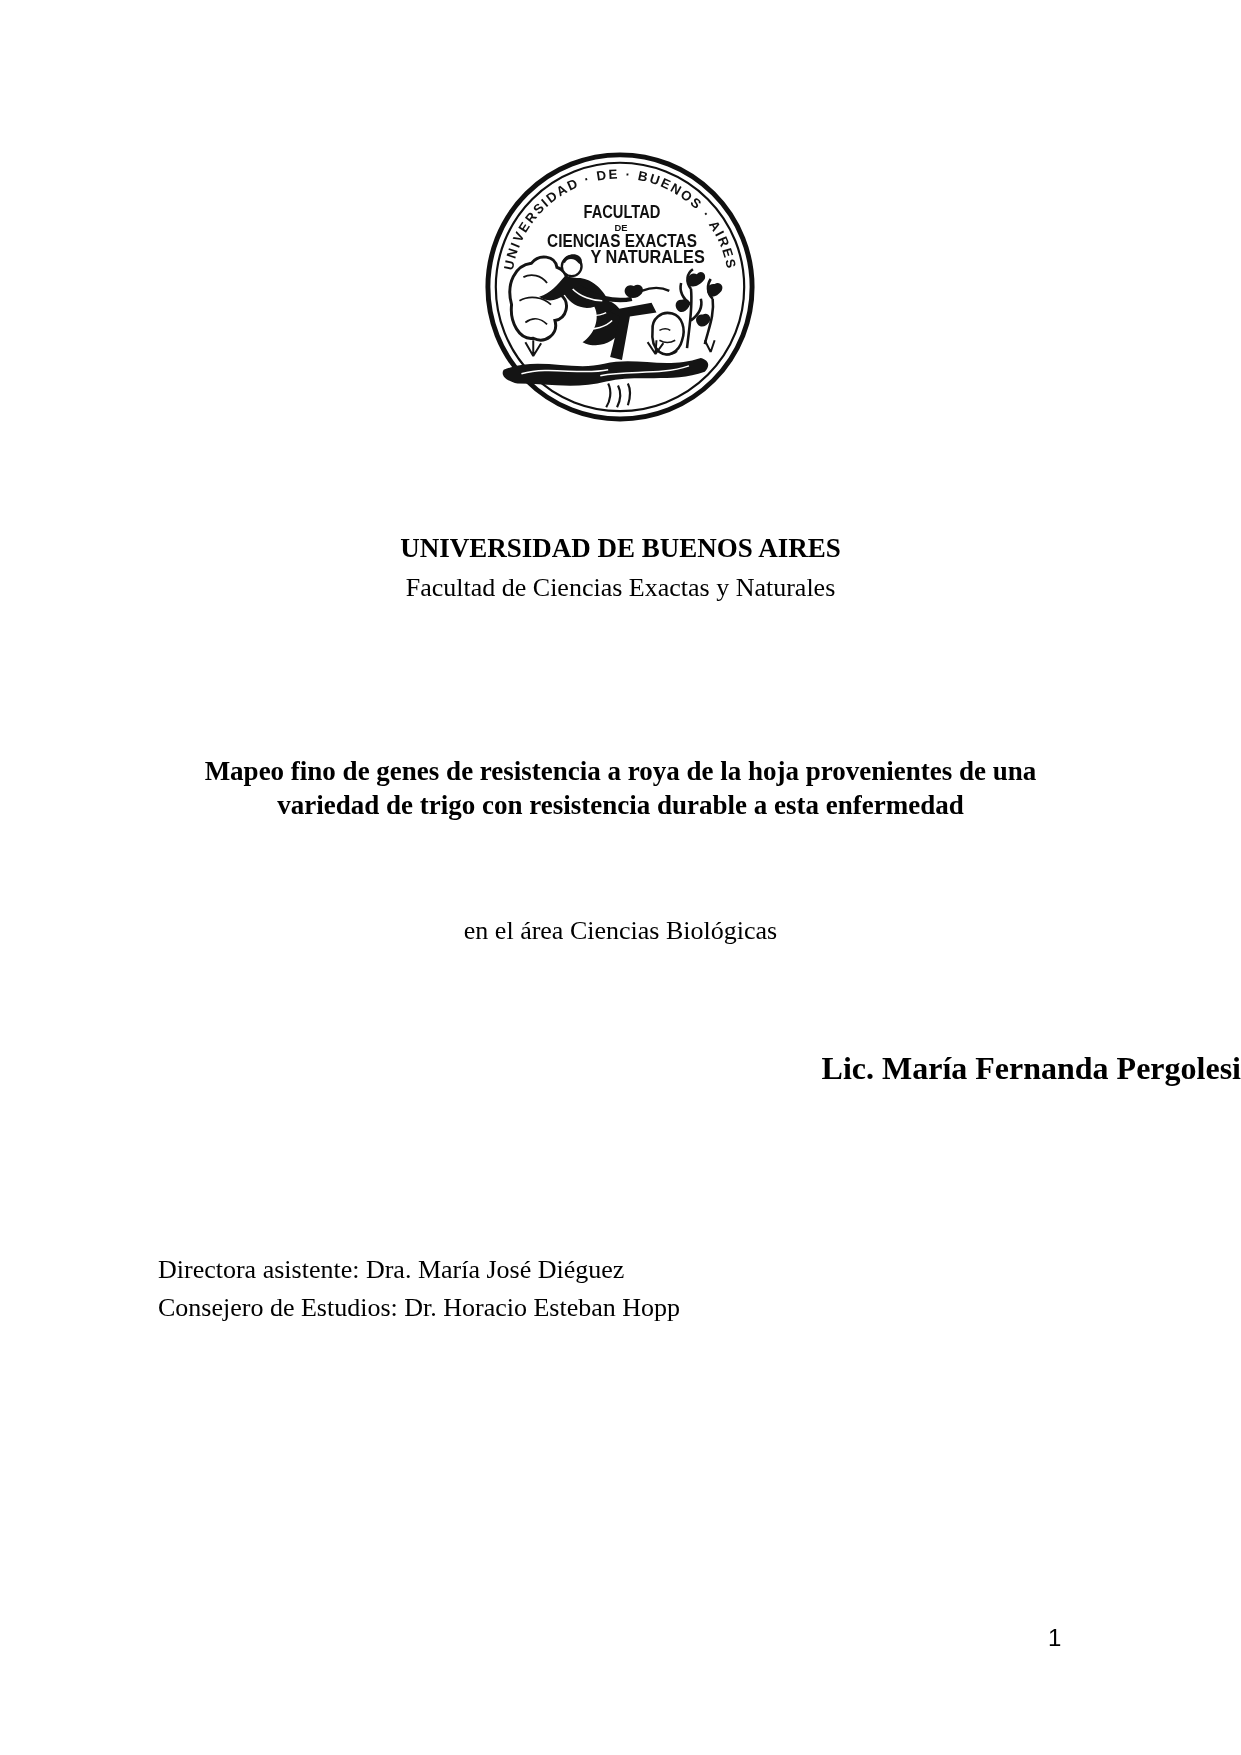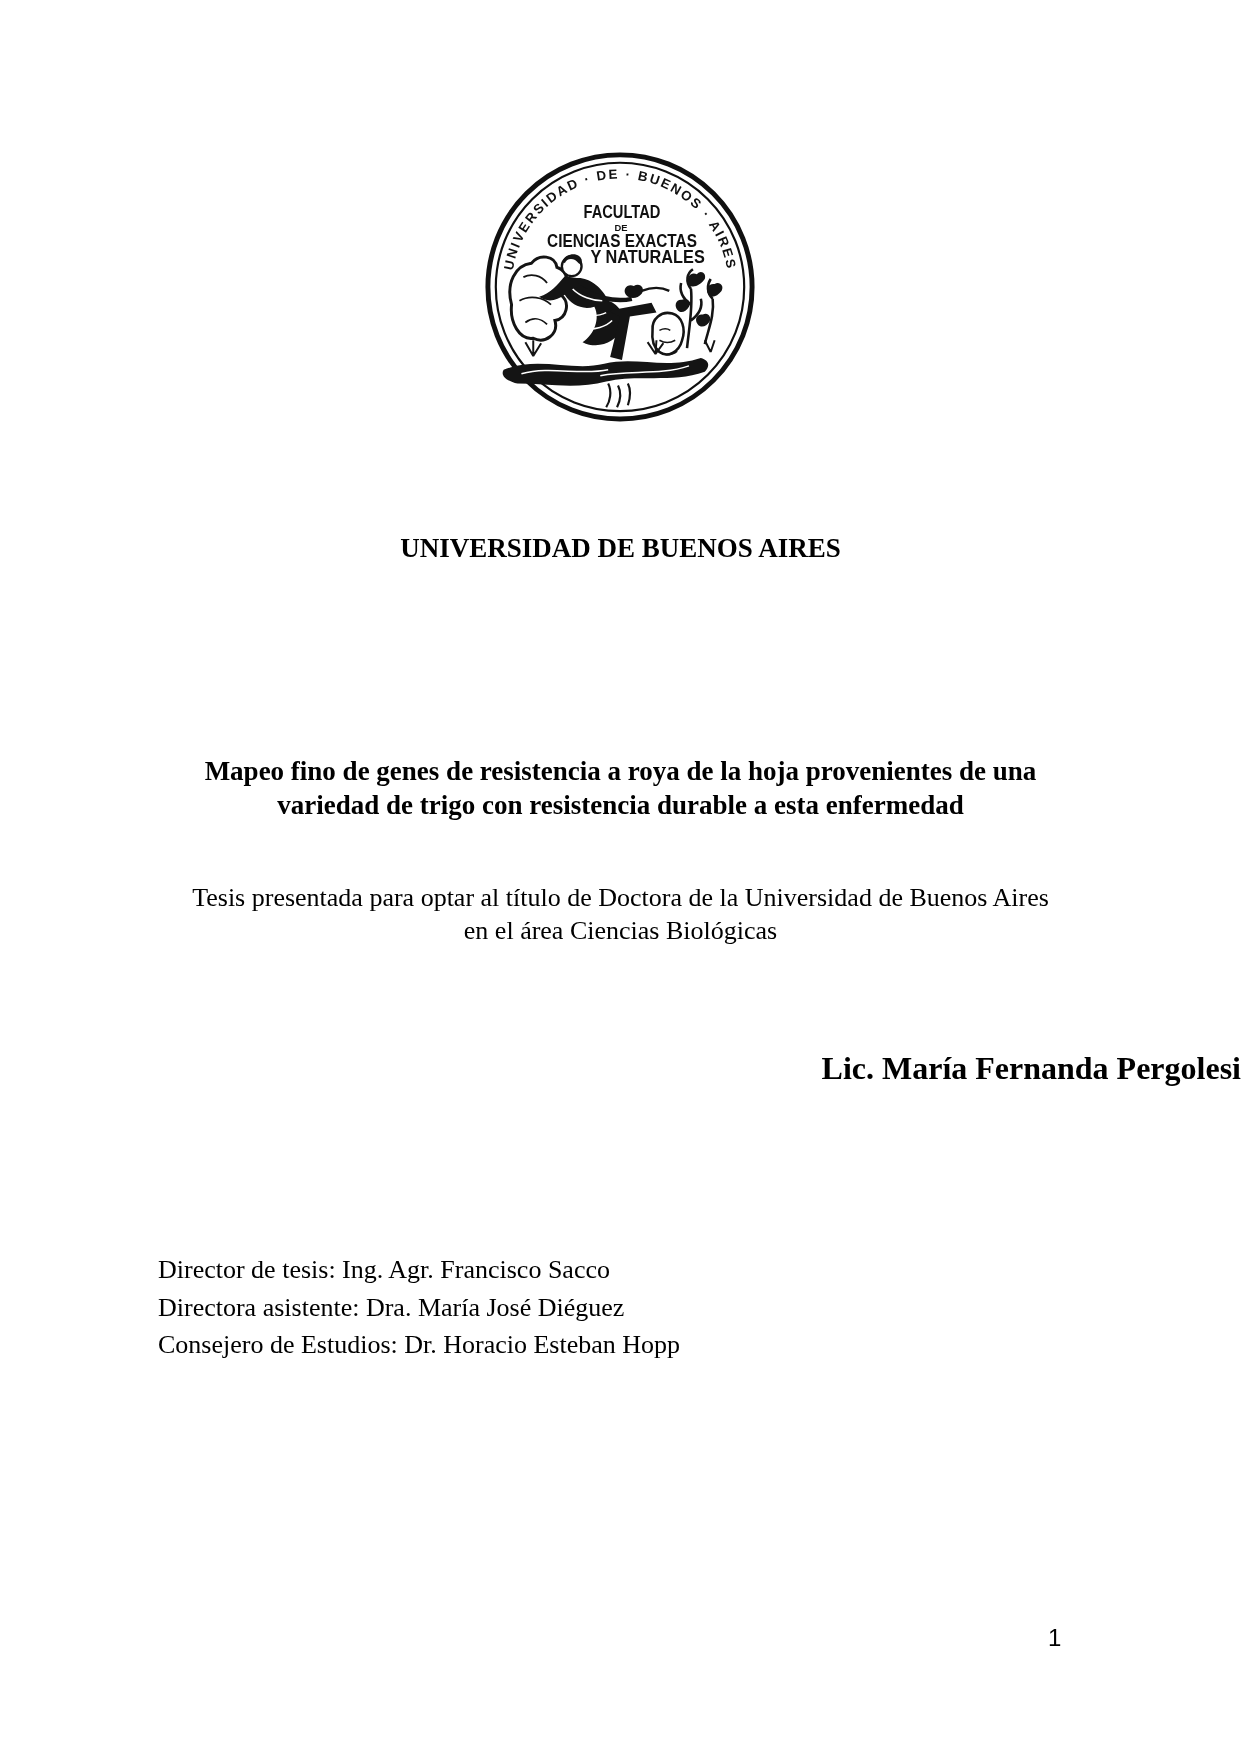--- a/index.html
+++ b/index.html
@@ -109,31 +109,30 @@
         <path fill="none" stroke="#fff" stroke-width="1.5" d="M40 230 C70 222 100 232 128 226 M120 232 C150 226 180 232 210 222"></path>
 
         <path fill="none" stroke="#141414" stroke-width="2" d="M52 212 L44 198 M52 212 L52 196 M52 212 L60 199 M176 210 L168 198 M176 210 L177 196 M176 210 L184 199 M232 208 L226 196 M232 208 L236 196"></path>
 
         <path fill="none" stroke="#141414" stroke-width="2.2" d="M128 240 C132 248 130 258 126 264 M138 242 C142 250 140 258 137 264 M148 240 C152 248 150 256 148 262"></path>
       </g>
     </svg>
   </div>
 
   <div class="abs center-line bold pos-university">UNIVERSIDAD DE BUENOS AIRES</div>
+  <div class="abs center-line pos-faculty">Facultad de Ciencias Exactas y Naturales</div>
 
   <div class="abs center-line bold pos-title1">Mapeo fino de genes de resistencia a roya de la hoja provenientes de una</div>
   <div class="abs center-line bold pos-title2">variedad de trigo con resistencia durable a esta enfermedad</div>
 
-  <div class="abs center-line pos-degree1">Tesis presentada para optar al título de Doctora de la Universidad de Buenos Aires</div>
   <div class="abs center-line pos-degree2">en el área Ciencias Biológicas</div>
 
   <div class="abs center-line bold pos-author">Lic. María Fernanda Pergolesi</div>
 
   <div class="abs left-block pos-committee">
-    <div>Director de tesis: Ing. Agr. Francisco Sacco</div>
     <div>Directora asistente: Dra. María José Diéguez</div>
     <div>Consejero de Estudios: Dr. Horacio Esteban Hopp</div>
   </div>
 
 
   <div class="abs pos-pagenum">1</div>
 
 </div>
 
 </body></html>

